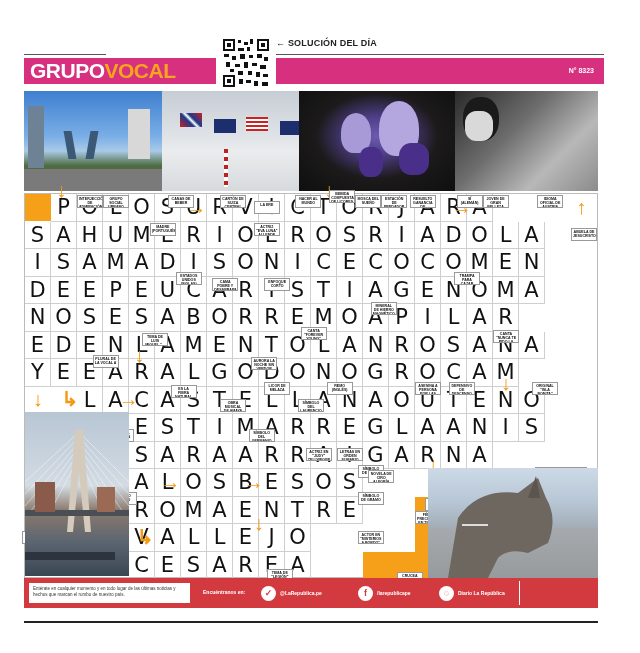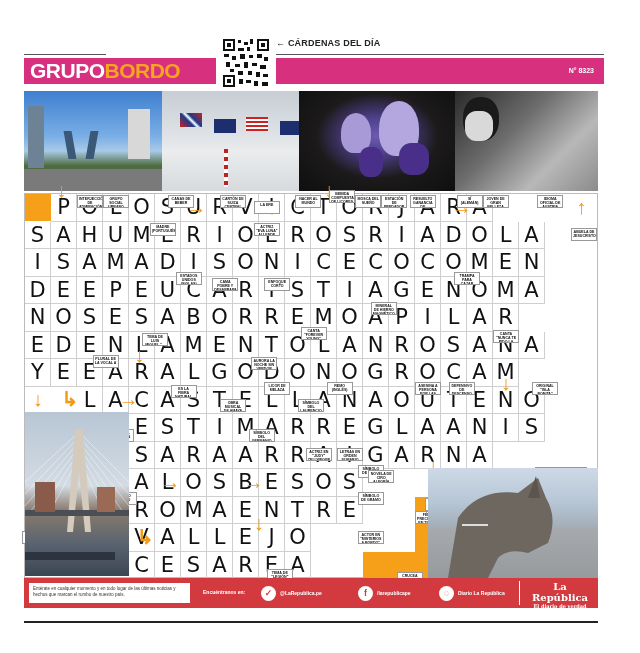--- a/index.html
+++ b/index.html
@@ -76,24 +76,24 @@
       <rect x="16" y="33" width="5" height="4" fill="#111"></rect>
     <rect x="26" y="33" width="4" height="4" fill="#111"></rect>
       <rect x="34" y="34" width="4" height="5" fill="#111"></rect>
       <rect x="41" y="36" width="5" height="3" fill="#111"></rect>
     <rect x="17" y="41" width="4" height="5" fill="#111"></rect>
       <rect x="24" y="42" width="5" height="3" fill="#111"></rect>
       <rect x="32" y="43" width="4" height="5" fill="#111"></rect>
       <rect x="40" y="44" width="6" height="4" fill="#111"></rect>
   </svg>
 </div>
-<div class="sol">← CÁRDENAS DEL DÍA</div>
+<div class="sol">← SOLUCIÓN DEL DÍA</div>
 
 <div class="brand">
-  <div class="t1"><span>GRUPO</span><span class="t2">BORDO</span></div>
+  <div class="t1"><span>GRUPO</span><span class="t2">VOCAL</span></div>
 </div>
 <div class="band">
   <span class="num">N° 8323</span>
 </div>
 
 <div class="photos">
   <div class="ph ph1">
     <div style="position:absolute;left:4px;top:15px;width:16px;height:62px;background:#6e8296;"></div>
     <div style="position:absolute;left:104px;top:18px;width:22px;height:50px;background:#d8d8d8;"></div>
     <div style="position:absolute;left:42px;top:40px;width:8px;height:28px;background:#3b5876;transform:skewX(10deg);"></div>
@@ -454,18 +454,14 @@
   </div>
   <div class="soc" style="left:334px;">
     <span class="ic">f</span>
     <span class="lb">/larepublicape</span>
   </div>
   <div class="soc" style="left:415px;">
     <span class="ic">◌</span>
     <span class="lb">Diario La República</span>
   </div>
   <div class="sep"></div>
-  <div class="logo">
-    <span>La República</span>
-    <span class="tag">El diario de verdad</span>
-  </div>
 </div>
 <div class="bottomline"></div>
 
 </body></html>

